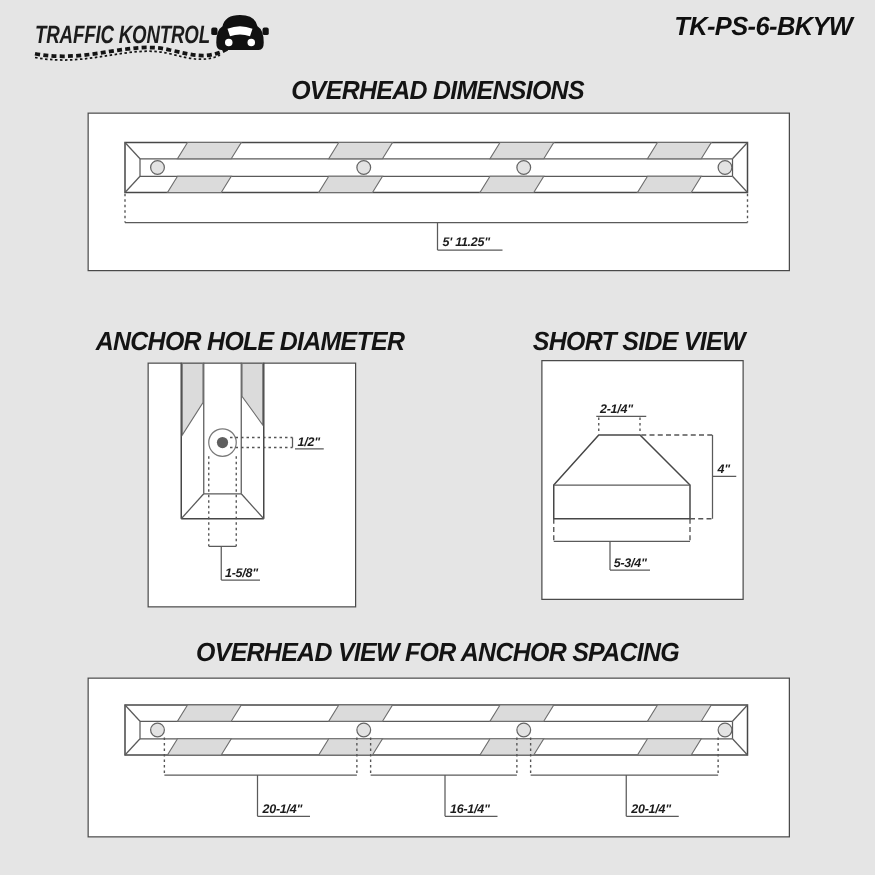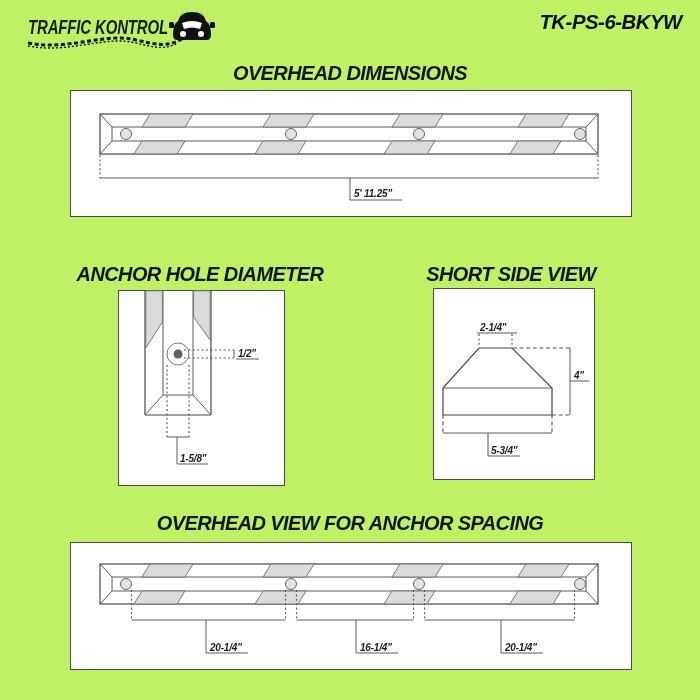--- a/index.html
+++ b/index.html
@@ -1,16 +1,16 @@
 <!DOCTYPE html>
 <html><head>
 <meta charset="utf-8">
 <style>
   html,body{margin:0;padding:0;background:#fff;}
-  #page{position:relative;width:700px;height:700px;background:#bef264;overflow:hidden;
+  #page{position:relative;width:700px;height:700px;background:#e5e5e5;overflow:hidden;
         font-family:"Liberation Sans",sans-serif;}
   .abs{position:absolute;}
   .sec-title{position:absolute;font-weight:bold;font-style:italic;color:#141414;
              text-align:center;letter-spacing:-0.6px;transform:scaleX(.95);
              transform-origin:center;white-space:nowrap;}
   .t-main{font-size:21px;}
   .box{position:absolute;border:1.5px solid #4a4a4a;background:#fff;}
   .pcode{position:absolute;font-weight:bold;font-style:italic;font-size:21px;
          color:#0f0f0f;letter-spacing:-0.5px;transform:scaleX(.97);transform-origin:right;}
   svg{display:block;}

